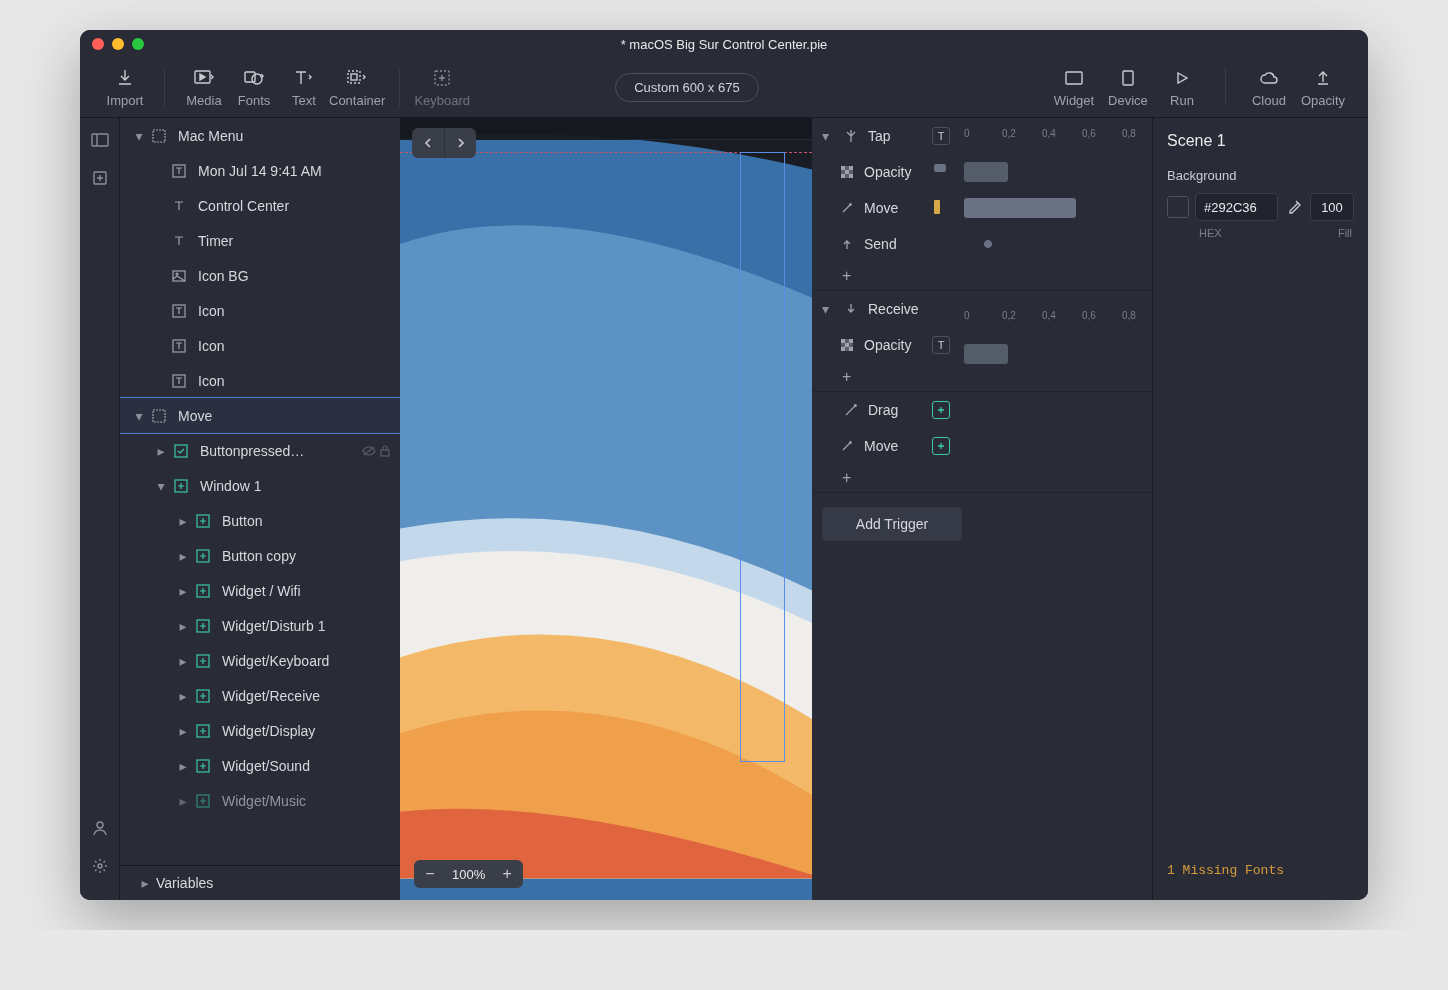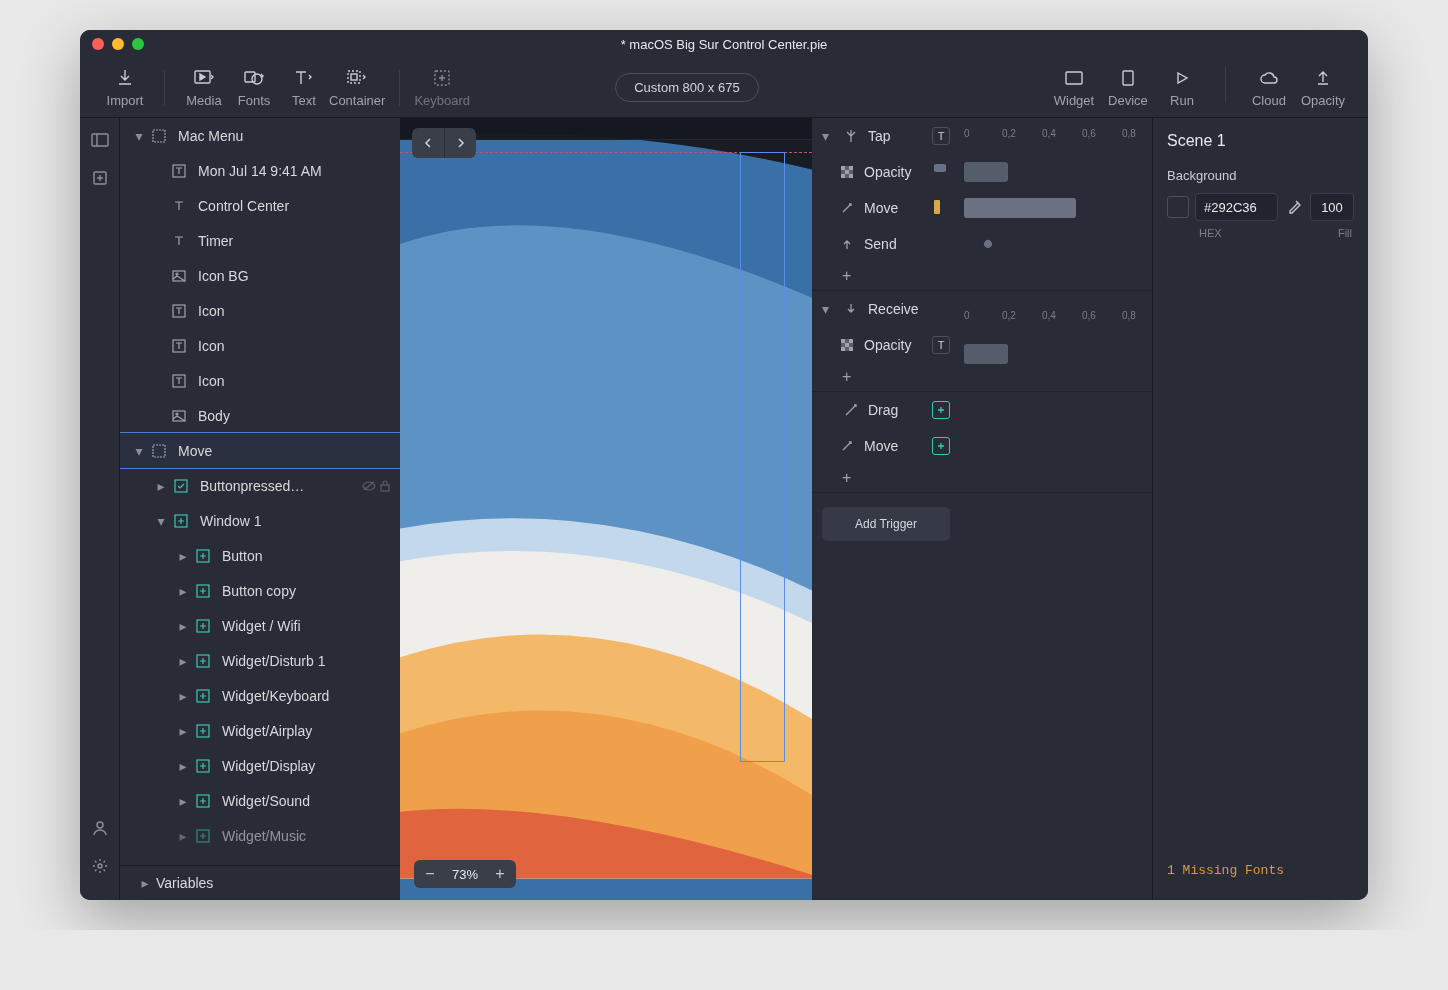--- a/index.html
+++ b/index.html
@@ -51,21 +51,21 @@
 .trigger-row { display: flex; align-items: center; height: 36px; padding-left: 26px; color: #d6d8dc; font-size: 14px; }
 .trigger-row .t-icon { width: 18px; height: 18px; margin-right: 8px; display: flex; align-items: center; justify-content: center; color: #9ea2ab; }
 .trigger-row-badge { margin-left: auto; margin-right: 10px; width: 16px; height: 16px; }
 .trigger-add-row { display: flex; align-items: center; height: 28px; padding-left: 30px; color: #9ea2ab; font-size: 16px; cursor: pointer; }
 .timeline-col { position: absolute; right: 0; top: 0; width: 192px; }
 .ruler { height: 36px; position: relative; color: #7a7e88; font-size: 10px; }
 .ruler-tick { position: absolute; top: 10px; }
 .timeline-bar { position: absolute; height: 20px; background: #555c6a; border-radius: 3px; }
 .timeline-bar.light { background: #6a7182; }
 .timeline-dot { position: absolute; width: 8px; height: 8px; background: #6a7182; border-radius: 50%; transform: rotate(45deg); }
-.add-trigger-btn { margin: 14px 10px; height: 34px; background: #353a46; border-radius: 5px; color: #d6d8dc; font-size: 12px; display: flex; align-items: center; justify-content: center; cursor: pointer; width: 128px; }
+.add-trigger-btn { margin: 14px 10px; height: 34px; background: #353a46; border-radius: 5px; color: #d6d8dc; font-size: 14px; display: flex; align-items: center; justify-content: center; cursor: pointer; width: 140px; }
 .props-panel { width: 216px; background: #292c36; border-left: 1px solid #181a21; display: flex; flex-direction: column; padding: 14px; }
 .scene-title { color: #e8e9eb; font-size: 16px; margin-bottom: 18px; }
 .prop-label { color: #c9ccd1; font-size: 13px; margin-bottom: 10px; }
 .bg-row { display: flex; align-items: center; gap: 6px; }
 .swatch { width: 22px; height: 22px; background: #292c36; border: 1px solid #4b505c; border-radius: 3px; }
 .hex-input { flex: 1; height: 28px; background: #21242e; border: 1px solid #3a3e48; border-radius: 4px; color: #e8e9eb; font-size: 13px; padding: 0 8px; min-width: 0; }
 .dropper { width: 20px; height: 20px; display: flex; align-items: center; justify-content: center; color: #c9ccd1; cursor: pointer; }
 .fill-input { width: 44px; height: 28px; background: #21242e; border: 1px solid #3a3e48; border-radius: 4px; color: #e8e9eb; font-size: 13px; text-align: center; }
 .sub-labels { display: flex; justify-content: space-between; color: #7a7e88; font-size: 11px; margin-top: 6px; padding: 0 2px; }
 .missing-fonts { margin-top: auto; color: #d89b3a; font-size: 13px; padding: 8px 0; font-family: Liberation Mono, monospace; }
@@ -142,21 +142,21 @@
     <div class="toolbar-btn" style="opacity:0.6">
       <div class="toolbar-btn-icon">
         <svg width="16" height="16" viewBox="0 0 16 16" fill="none" stroke="currentColor" stroke-width="1.4">
             <rect x="1" y="1" width="14" height="14" rx="1" stroke-dasharray="2 2"></rect>
             <path d="M8 5v6M5 8h6"></path>
           </svg>
       </div>
       <div class="toolbar-btn-label">Keyboard</div>
     </div>
 
-    <div class="canvas-size-pill">Custom  800 x 675</div>
+    <div class="canvas-size-pill">Custom  600 x 675</div>
 
     <div class="toolbar-right">
       <div class="toolbar-btn">
         <div class="toolbar-btn-icon">
             <svg width="18" height="14" viewBox="0 0 18 14" fill="none" stroke="currentColor" stroke-width="1.4">
               <rect x="1" y="1" width="16" height="12" rx="1"></rect>
             </svg>
           </div>
         <div class="toolbar-btn-label">Widget</div>
       </div>
@@ -300,31 +300,20 @@
       <div class="layer-row">
         <span class="layer-indent" style="width:50px"></span>
         <span class="layer-icon">
             <svg width="14" height="14" viewBox="0 0 14 14" fill="none" stroke="#9ea2ab" stroke-width="1.2">
               <rect x="1" y="1" width="12" height="12"></rect>
               <path d="M4 4h6M7 4v6"></path>
             </svg>
           </span>
         <span class="layer-name">Icon</span>
       </div>
-      <div class="layer-row">
-        <span class="layer-indent" style="width:50px"></span>
-        <span class="layer-icon">
-            <svg width="14" height="14" viewBox="0 0 14 14" fill="none" stroke="#9ea2ab" stroke-width="1.2">
-              <rect x="1" y="2" width="12" height="10"></rect>
-              <circle cx="5" cy="5" r="1"></circle>
-              <path d="M1 10l4-3 8 5"></path>
-            </svg>
-          </span>
-        <span class="layer-name">Body</span>
-      </div>
       <div class="layer-row selected">
         <span class="layer-indent" style="width:12px"></span>
         <span class="layer-chevron">▾</span>
         <span class="layer-icon">
             <svg width="14" height="14" viewBox="0 0 14 14" fill="none" stroke="#9ea2ab" stroke-width="1.2">
               <rect x="1" y="1" width="12" height="12" stroke-dasharray="2 1"></rect>
             </svg>
           </span>
         <span class="layer-name">Move</span>
       </div>
@@ -419,21 +408,21 @@
       </div>
       <div class="layer-row">
         <span class="layer-indent" style="width:56px"></span>
         <span class="layer-chevron">▸</span>
         <span class="layer-icon">
             <svg width="14" height="14" viewBox="0 0 14 14" fill="none" stroke="#3ac9a8" stroke-width="1.2">
               <rect x="1" y="1" width="12" height="12"></rect>
               <path d="M7 4v6M4 7h6"></path>
             </svg>
           </span>
-        <span class="layer-name">Widget/Airplay</span>
+        <span class="layer-name">Widget/Receive</span>
       </div>
       <div class="layer-row">
         <span class="layer-indent" style="width:56px"></span>
         <span class="layer-chevron">▸</span>
         <span class="layer-icon">
             <svg width="14" height="14" viewBox="0 0 14 14" fill="none" stroke="#3ac9a8" stroke-width="1.2">
               <rect x="1" y="1" width="12" height="12"></rect>
               <path d="M7 4v6M4 7h6"></path>
             </svg>
           </span>
@@ -489,21 +478,21 @@
               </svg>
             </div>
           <div class="nav-btn">
               <svg width="12" height="12" viewBox="0 0 12 12" fill="none" stroke="currentColor" stroke-width="1.6">
                 <path d="M4 2l4 4-4 4"></path>
               </svg>
             </div>
         </div>
         <div class="zoom-bar">
           <div class="zoom-btn">−</div>
-          <div class="zoom-val">73%</div>
+          <div class="zoom-val">100%</div>
           <div class="zoom-btn">+</div>
         </div>
       </div>
     </div>
 
     <div class="triggers-panel">
       <div class="triggers-scroll">
 
         <div class="trigger-section">
           <div class="triggers-left">

